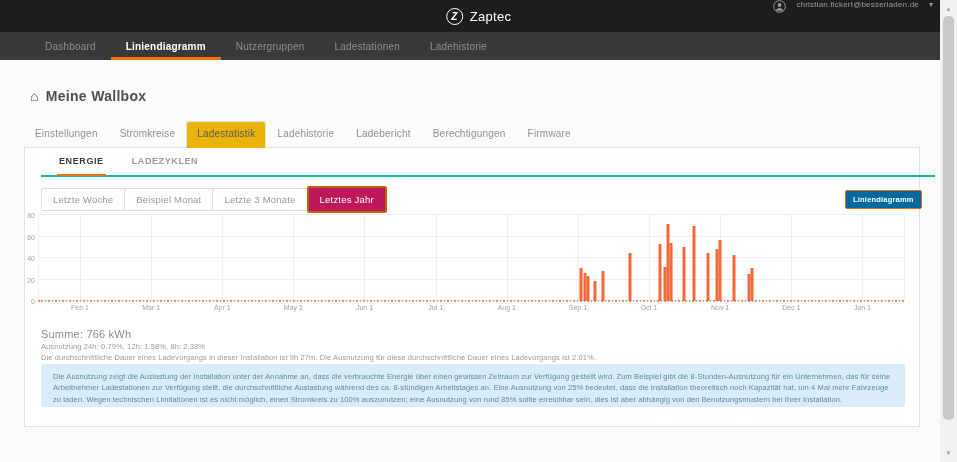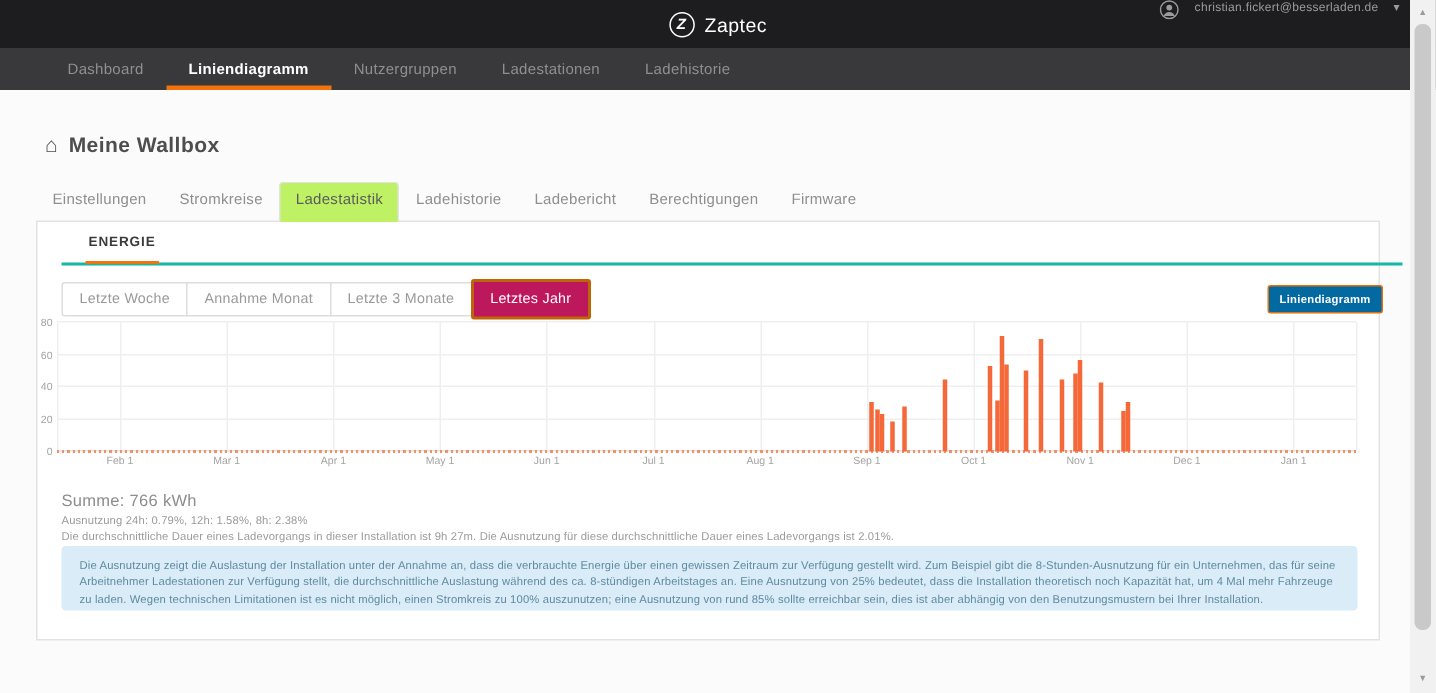--- a/index.html
+++ b/index.html
@@ -21,21 +21,21 @@
   .nav-item { color:#8f8f91; font-size:10px; letter-spacing:.2px; padding:9px 15px 6px; border-bottom:3px solid transparent; cursor:pointer; }
   .nav-item.active { color:#fff; font-weight:bold; border-bottom-color:#f2730d; }
 
   
   .page-title { position:absolute; left:30px; top:88px; display:flex; align-items:center; gap:7px; color:#4e4e4e; font-size:14px; font-weight:bold; letter-spacing:.3px; }
   .home-icon { font-size:14px; line-height:1; }
 
   
   .tabs { position:absolute; left:24px; top:121px; display:flex; align-items:flex-end; z-index:3; }
   .tab { padding:7px 11px 8px; font-size:10px; color:#8f8f8f; letter-spacing:.2px; cursor:pointer; }
-  .tab.active { color:#5c5c5c; background:#bef264; border:1px solid #e2e2e2; border-bottom:none; border-radius:3px 3px 0 0; padding:6px 10px 9px; margin-bottom:-1px; }
+  .tab.active { color:#5c5c5c; background:#eab308; border:1px solid #e2e2e2; border-bottom:none; border-radius:3px 3px 0 0; padding:6px 10px 9px; margin-bottom:-1px; }
 
   
   .panel { position:absolute; left:24px; top:147px; width:896px; height:280px; background:#fff; border:1px solid #e2e2e2; z-index:1; }
 
   .subtabs { position:absolute; left:16px; top:0; width:100%; height:29px; border-bottom:2px solid #14b8a6; display:flex; align-items:stretch; padding-left:16px; gap:24px; }
   .subtab { font-size:9px; font-weight:bold; letter-spacing:.6px; color:#9a9a9a; display:flex; align-items:center; border-bottom:2px solid transparent; margin-bottom:-1px; padding:0 2px; cursor:pointer; }
   .subtab.active { color:#3c3c3c; border-bottom-color:#ee7510; }
 
   .filters { position:absolute; left:16px; top:40px; display:inline-flex; }
   .seg-btn { background:#fff; border:1px solid #ddd; color:#9a9a9a; font-size:9.5px; padding:5px 11px; margin-left:-1px; cursor:pointer; font-family:inherit; letter-spacing:.2px; }
@@ -112,25 +112,26 @@
     <div class="tab">Ladehistorie</div>
     <div class="tab">Ladebericht</div>
     <div class="tab">Berechtigungen</div>
     <div class="tab">Firmware</div>
   </div>
 
   <section class="panel">
 
     <div class="subtabs">
       <div class="subtab active">ENERGIE</div>
+      <div class="subtab">LADEZYKLEN</div>
     </div>
 
     <div class="filters">
       <button class="seg-btn">Letzte Woche</button>
-      <button class="seg-btn">Annahme Monat</button>
+      <button class="seg-btn">Beispiel Monat</button>
       <button class="seg-btn">Letzte 3 Monate</button>
       <button class="seg-btn selected">Letztes Jahr</button>
     </div>
 
     <button class="line-toggle">Liniendiagramm</button>
 
     <div class="plot" id="plot">
         <div class="ylab" style="bottom: calc(0% - 4px);">0</div>
         <div class="hgrid" style="bottom: 25%;"></div>
         <div class="ylab" style="bottom: calc(25% - 4px);">20</div>

